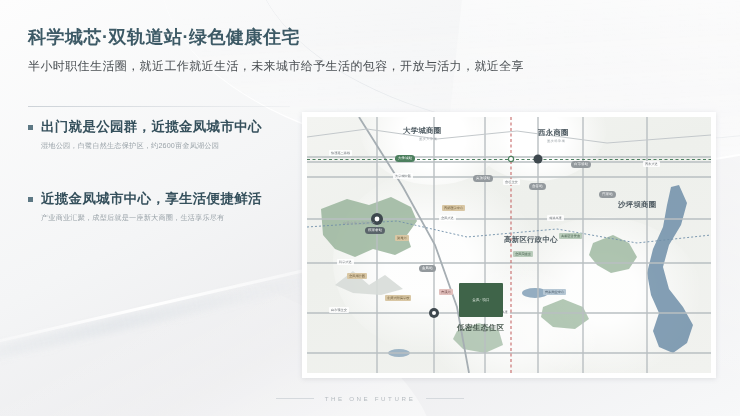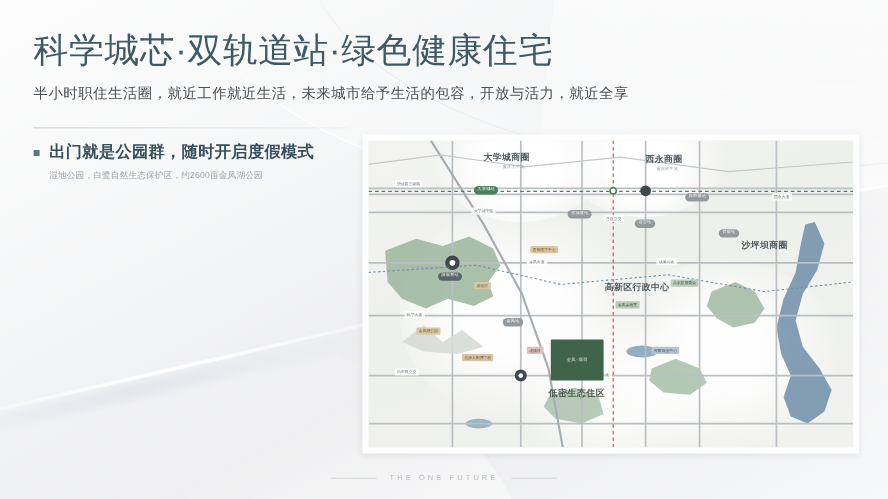--- a/index.html
+++ b/index.html
@@ -48,21 +48,21 @@
   }
   .sw-right {
     right: -120px; top: -40px; width: 420px; height: 520px;
     background: linear-gradient(200deg, rgba(255,255,255,.9) 0%, rgba(255,255,255,0) 70%);
     transform: rotate(6deg);
   }
 
   
   .header { position: absolute; left: 28px; top: 27px; width: 660px; }
   .title {
-    font-size: 29px; font-weight: normal; letter-spacing: .5px;
+    font-size: 18px; font-weight: bold; letter-spacing: .5px;
     color: #3d5a66; line-height: 1.15; white-space: nowrap;
   }
   .subtitle {
     margin-top: 10px; font-size: 12px; color: #4a4f53;
     letter-spacing: .4px; white-space: nowrap;
   }
   .hr-line {
     position: absolute; left: 28px; top: 106px; width: 262px; height: 1px;
     background: linear-gradient(90deg, rgba(200,206,212,.9), rgba(200,206,212,.15));
   }
@@ -176,26 +176,33 @@
     <div class="title">科学城芯·双轨道站·绿色健康住宅</div>
     <div class="subtitle">半小时职住生活圈，就近工作就近生活，未来城市给予生活的包容，开放与活力，就近全享</div>
   </div>
   <div class="hr-line"></div>
 
   <div class="bullets">
 
     <div class="bullet">
       <div class="bullet-head">
         <span class="bullet-mark"></span>
-        <span class="bullet-title">出门就是公园群，随时开启度假模式</span>
+        <span class="bullet-title">出门就是公园群，近揽金凤城市中心</span>
       </div>
       <div class="bullet-sub">湿地公园，白鹭自然生态保护区，约2600亩金凤湖公园</div>
     </div>
 
 
+    <div class="bullet">
+      <div class="bullet-head">
+        <span class="bullet-mark"></span>
+        <span class="bullet-title">近揽金凤城市中心，享生活便捷鲜活</span>
+      </div>
+      <div class="bullet-sub">产业商业汇聚，成型后就是一座新大商圈，生活享乐尽有</div>
+    </div>
 
   </div>
 
   <div class="map-frame">
     <div class="map">
 
       <div class="blob blob-a"></div>
       <div class="blob blob-b"></div>
       <div class="blob blob-c"></div>
       <div class="blob blob-d"></div>

